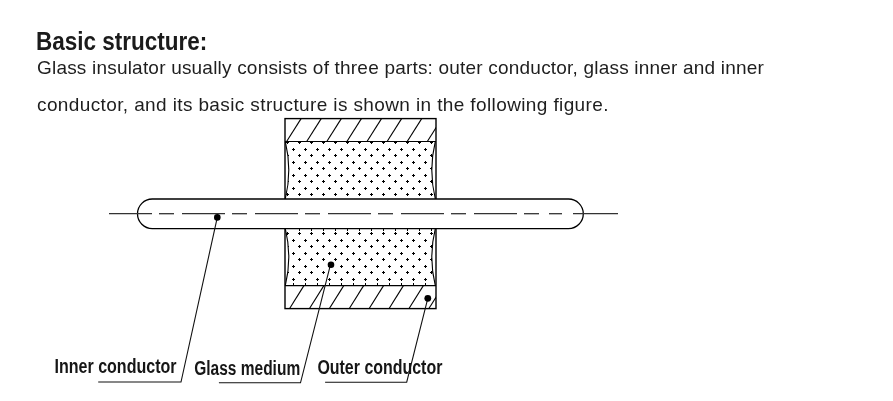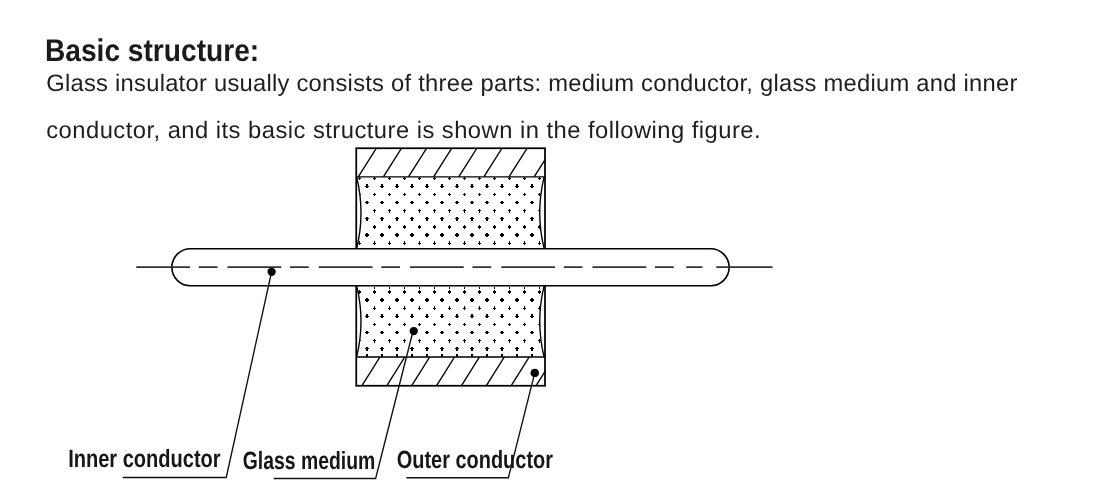--- a/index.html
+++ b/index.html
@@ -8,21 +8,21 @@
   #h1{position:absolute;left:36px;top:29px;font-size:25px;font-weight:bold;color:#1b1b1b;
       line-height:1;transform:scaleX(0.9);transform-origin:left top;white-space:nowrap;}
   .p{position:absolute;left:37px;font-size:19px;color:#1e1e1e;line-height:1;white-space:nowrap;}
   #p1{top:58.3px;letter-spacing:0.2px;}
   #p2{top:95px;letter-spacing:0.38px;}
   svg{position:absolute;left:0;top:0;}
 </style>
 </head>
 <body>
 <div id="h1">Basic structure:</div>
-<div class="p" id="p1">Glass insulator usually consists of three parts: medium conductor, glass medium and inner</div>
+<div class="p" id="p1">Glass insulator usually consists of three parts: outer conductor, glass inner and inner</div>
 <div class="p" id="p2">conductor, and its basic structure is shown in the following figure.</div>
 <svg width="893" height="401" viewBox="0 0 893 401">
   <defs>
     <clipPath id="glassClip">
       <path d="M285.3 141.5 Q292.3 170.2 285.3 198.9 L285.3 228.7 Q292.3 257.2 285.3 285.7
            L435.3 285.7 Q428.3 257.2 435.3 228.7 L435.3 198.9 Q428.3 170.2 435.3 141.5 Z"></path>
     </clipPath>
     <clipPath id="bandTop">
         <rect x="285" y="118.6" width="151" height="22.9"></rect>
       </clipPath>

